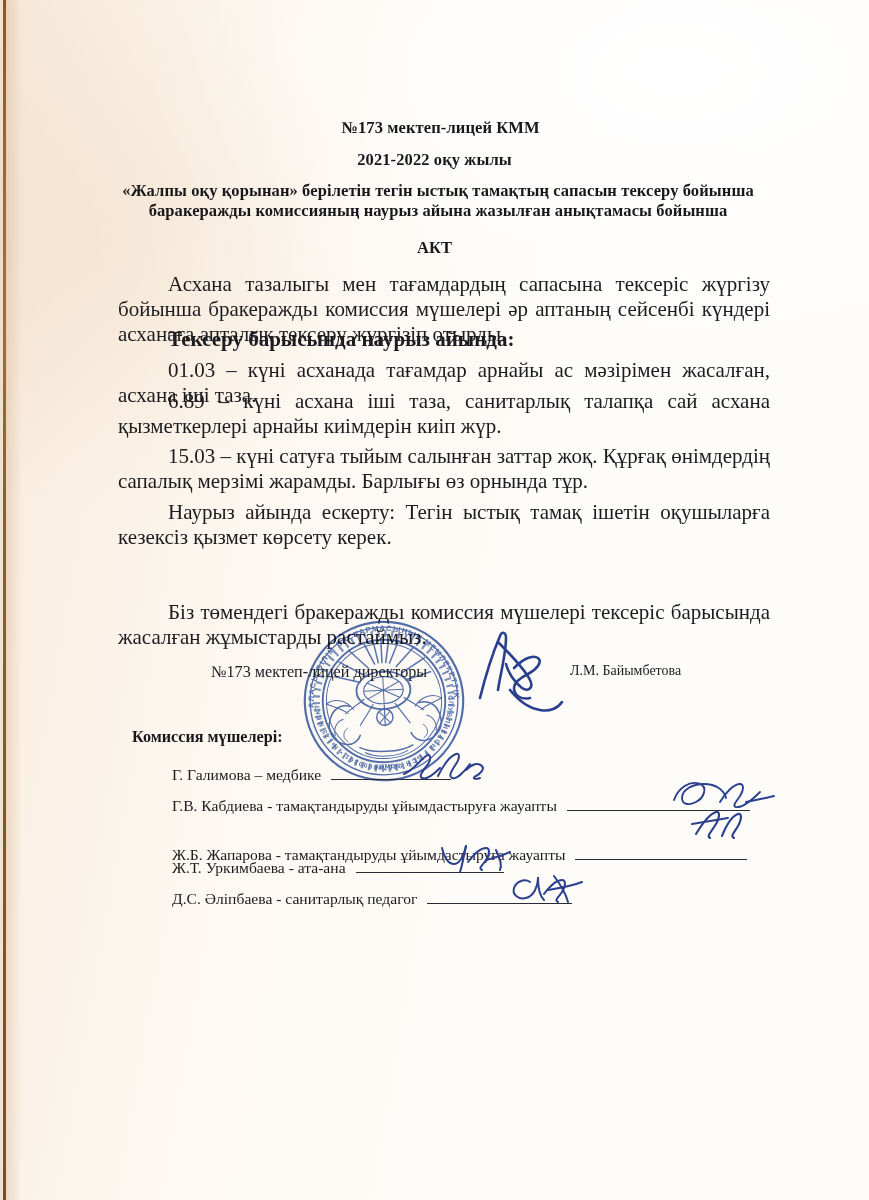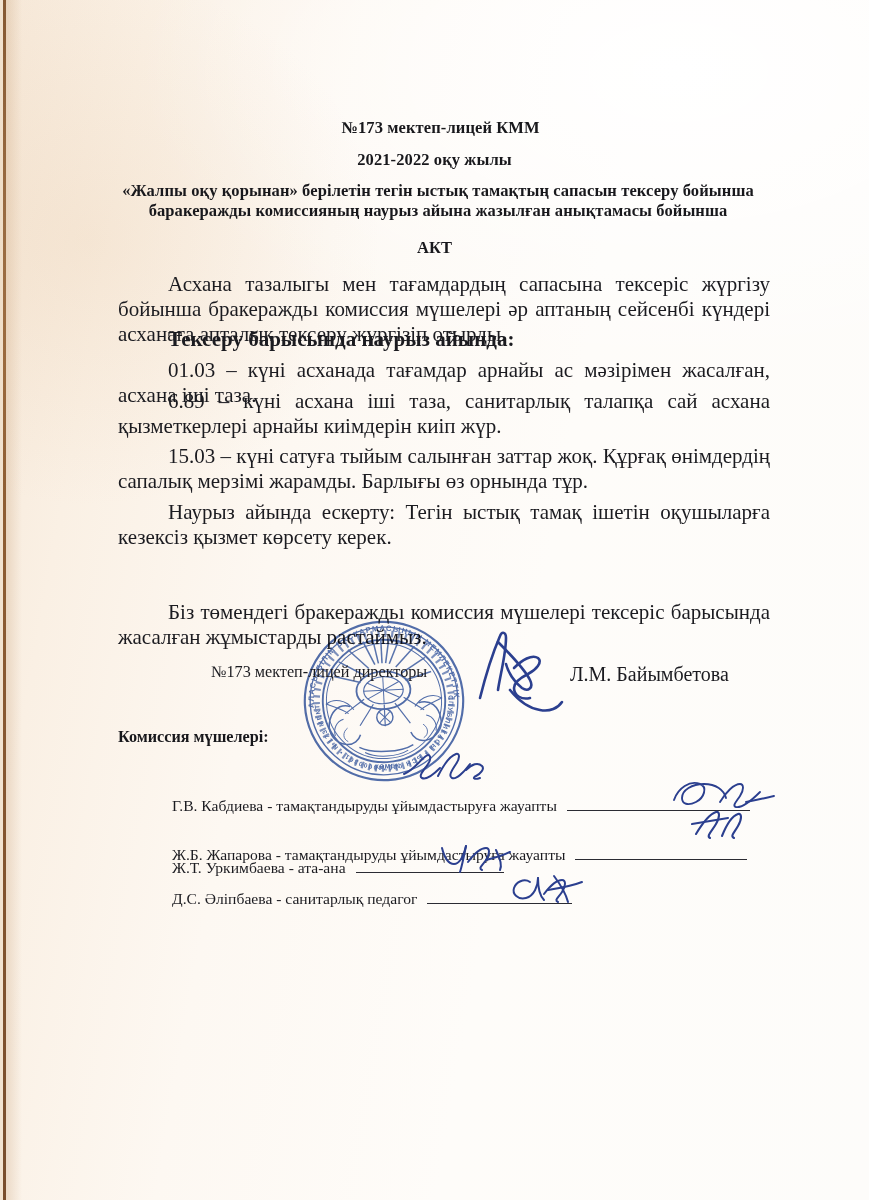--- a/index.html
+++ b/index.html
@@ -66,24 +66,24 @@
   .p-intro{top:272px;}
   .p-sub{top:327px;font-weight:bold;}
   .p-d1{top:358px;}
   .p-d2{top:389px;}
   .p-d3{top:444px;}
   .p-note{top:500px;}
   .p-confirm{top:600px;}
 
   .dir-row{position:absolute;top:663px;left:118px;width:652px;height:26px;}
   .dir-title{position:absolute;left:93px;top:0;font-size:16.2px;color:#1b1b20;}
-  .dir-name{position:absolute;left:452px;top:0;font-size:20px;color:#1b1b20;}
+  .dir-name{position:absolute;left:452px;top:0;font-size:14px;color:#1b1b20;}
 
   .members-label{
-    position:absolute;left:118px;top:728px;
+    position:absolute;left:132px;top:728px;
     font-size:16.2px;font-weight:bold;color:#17171b;text-align:right;
   }
   .member{
     position:absolute;left:172px;
     font-size:15.6px;color:#1b1b20;
     white-space:nowrap;
     display:flex;align-items:baseline;
   }
   .member .sig-slot{
     display:inline-block;
@@ -239,20 +239,24 @@
           <path d="M10 70 C16 46 24 22 30 8 C32 3 36 4 36 10 C36 26 30 48 28 62"></path>
           <path d="M28 14 C40 26 54 40 60 52 C64 60 58 64 52 60 C44 54 38 44 36 36"></path>
           <path d="M44 40 C52 32 62 26 68 30 C73 34 66 42 58 46 C50 50 44 54 44 60 C44 68 52 72 60 70"></path>
           <path d="M40 62 C48 72 58 80 70 82 C80 84 88 80 92 74"></path>
         </g>
       </svg>
     </div>
 
     <div class="members-label">Комиссия мүшелері:</div>
 
+    <div class="member m0">
+      <span>Г. Галимова – медбике</span>
+      <span class="sig-slot" style="width:120px"></span>
+    </div>
     <div class="member m1">
       <span>Г.В. Кабдиева - тамақтандыруды ұйымдастыруға жауапты</span>
       <span class="sig-slot" style="width:183px"></span>
     </div>
     <div class="member m2">
       <span>Ж.Б. Жапарова - тамақтандыруды ұйымдастыруға жауапты</span>
       <span class="sig-slot" style="width:172px"></span>
     </div>
     <div class="member m3">
       <span>Ж.Т. Уркимбаева - ата-ана</span>

